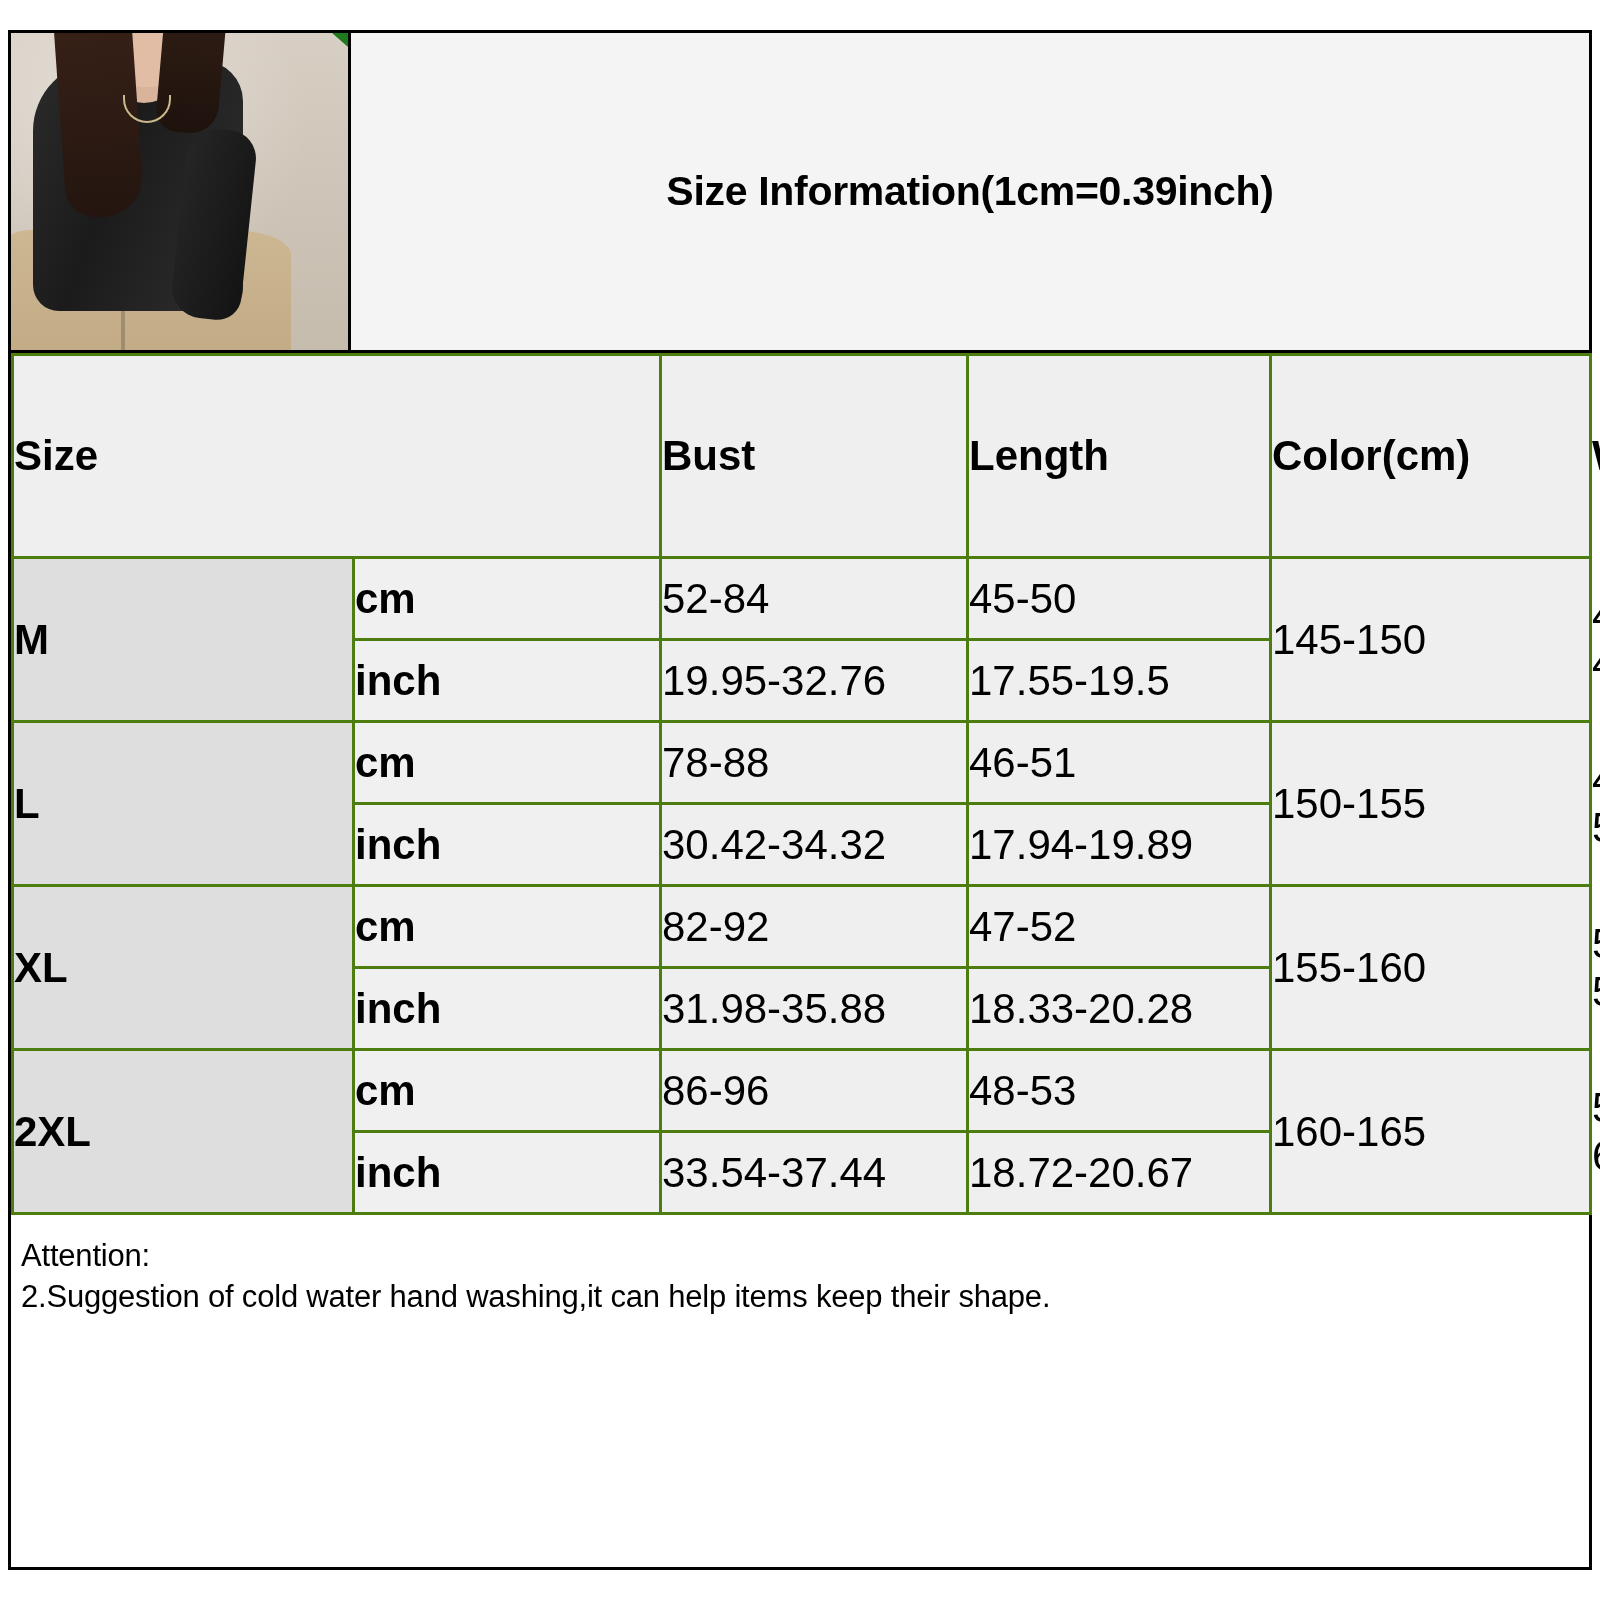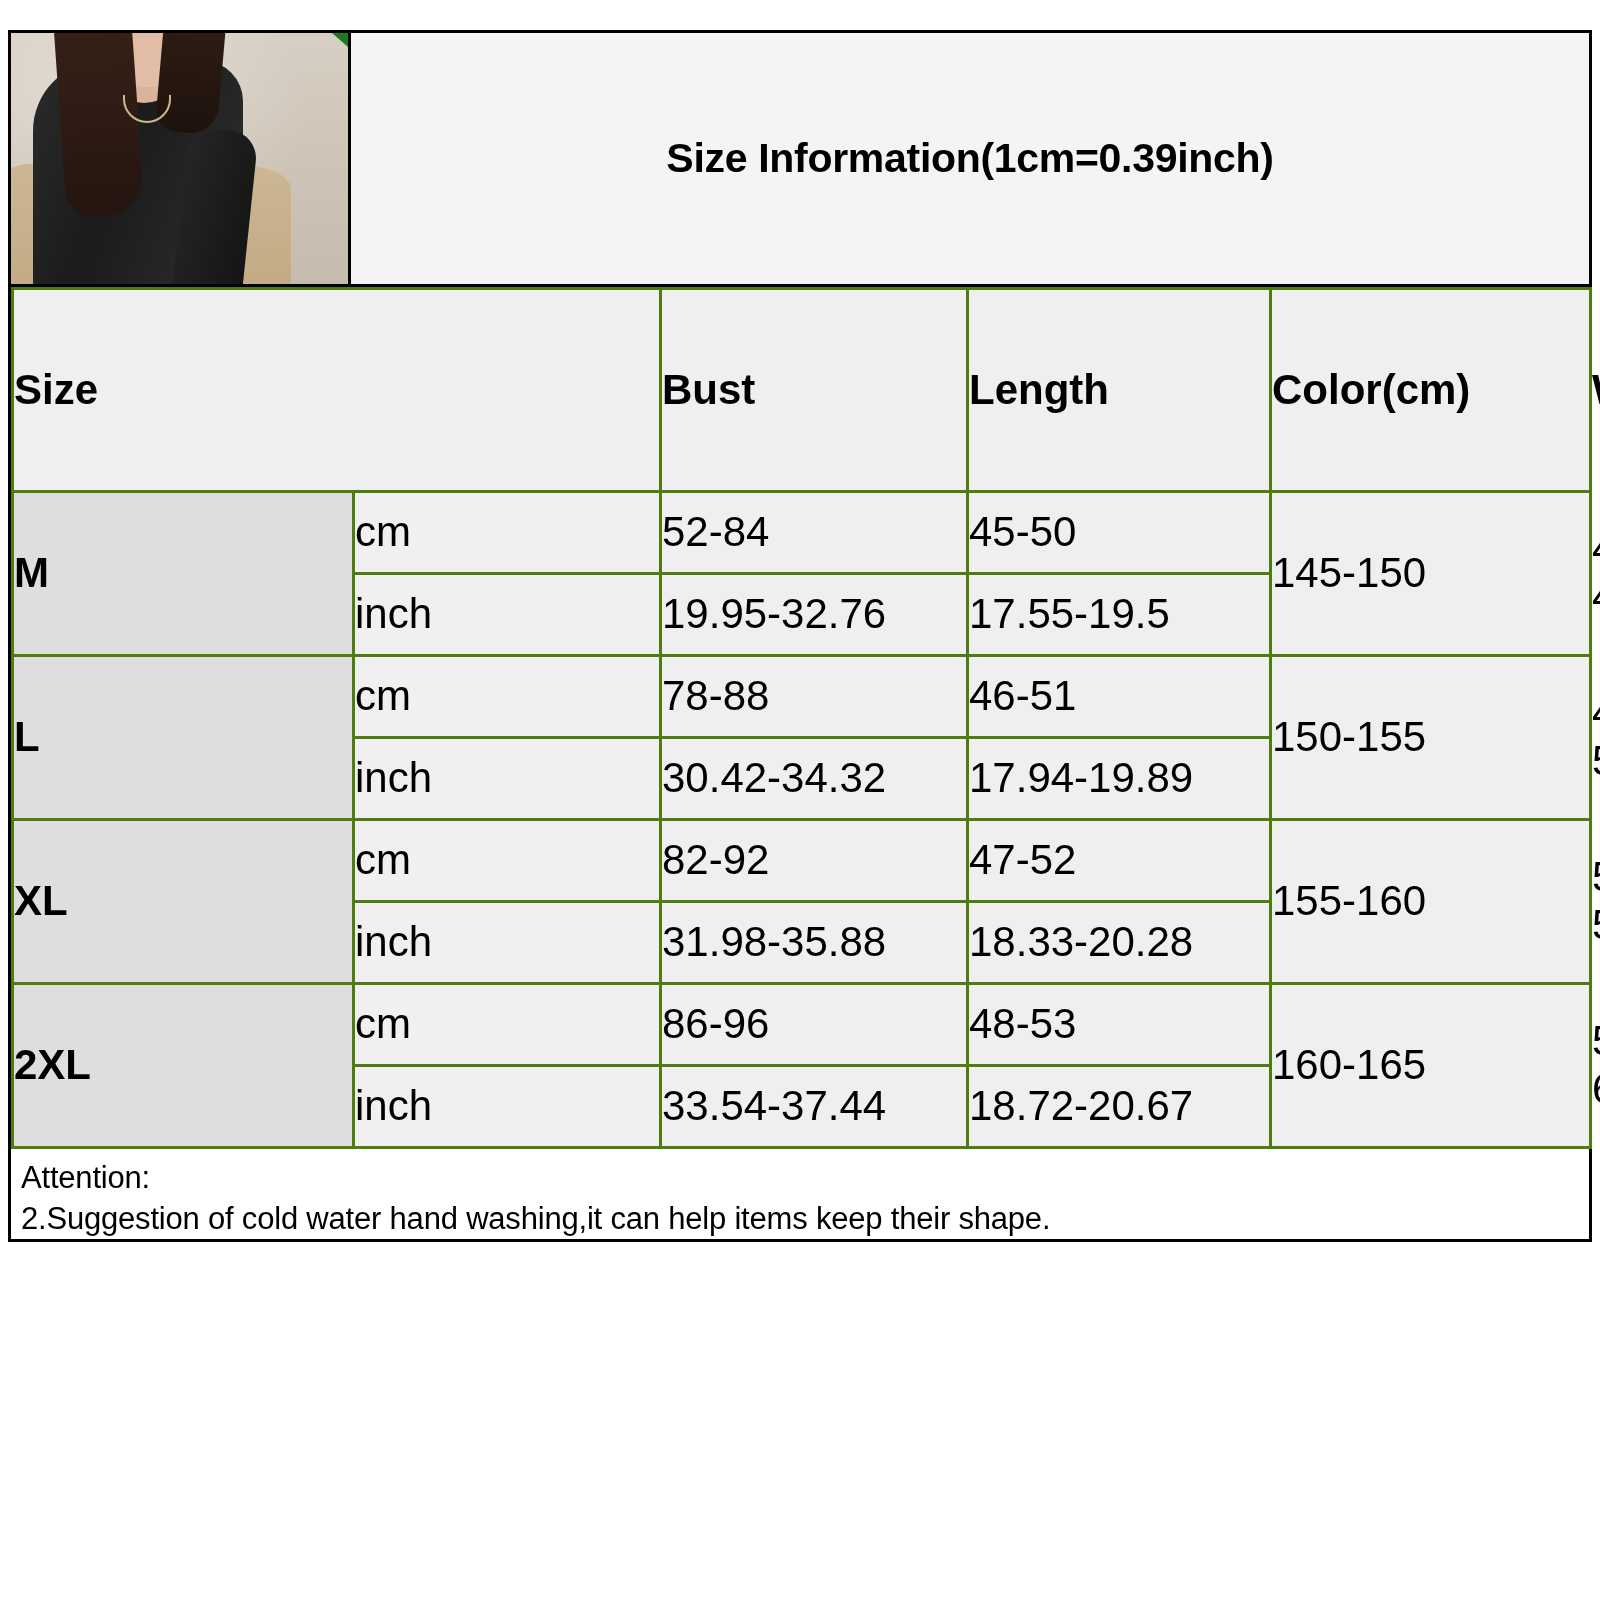--- a/index.html
+++ b/index.html
@@ -13,21 +13,21 @@
     font-family: "Liberation Sans", sans-serif;
     color: #000000;
     overflow: hidden;
   }
 
   .sheet {
     position: absolute;
     left: 8px;
     top: 30px;
     width: 1584px;
-    height: 1212px;
+    height: 1540px;
     box-sizing: border-box;
     border: 3px solid #000000;
     background: #ef4444;
     display: flex;
     flex-direction: column;
   }
 
   
   .topband {
     display: flex;
@@ -152,38 +152,38 @@
     height: 200px;
   }
   .sz-label {
     background: #dedede !important;
     font-weight: bold;
     font-size: 34px;
     width: 186px;
   }
   .unit {
     background: #f0f0f0 !important;
-    font-weight: normal;
+    font-weight: bold;
     font-size: 31px;
     width: 155px;
   }
   .val { height: 79px; }
   .hw  { font-size: 31px; background: #efefef !important; }
 
   col.c-size   { width: 341px; }
   col.c-bust   { width: 307px; }
   col.c-length { width: 307px; }
   col.c-height { width: 303px; }
   col.c-weight { width: 320px; }
 
   
   .attention {
     flex: 1;
     background: #ffffff;
-    padding: 8px 10px 0 10px;
+    padding: 20px 10px 0 10px;
     box-sizing: border-box;
   }
   .attention p {
     margin: 0;
     font-size: 31px;
     line-height: 1.33;
     color: #000000;
     letter-spacing: -0.2px;
   }
 </style>

